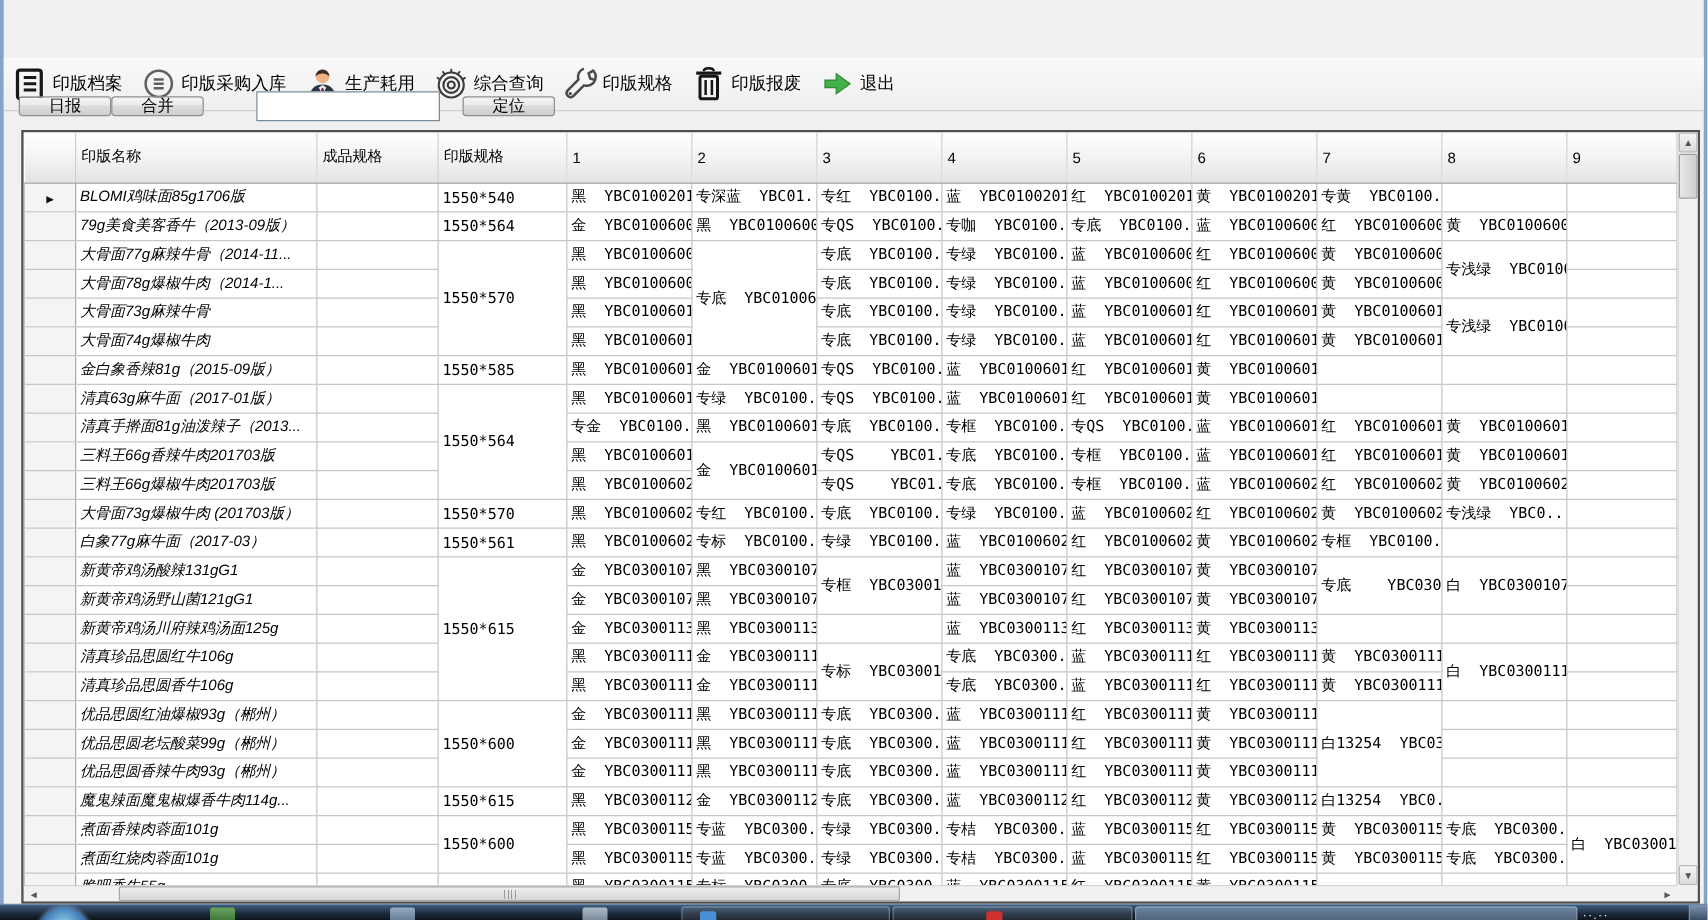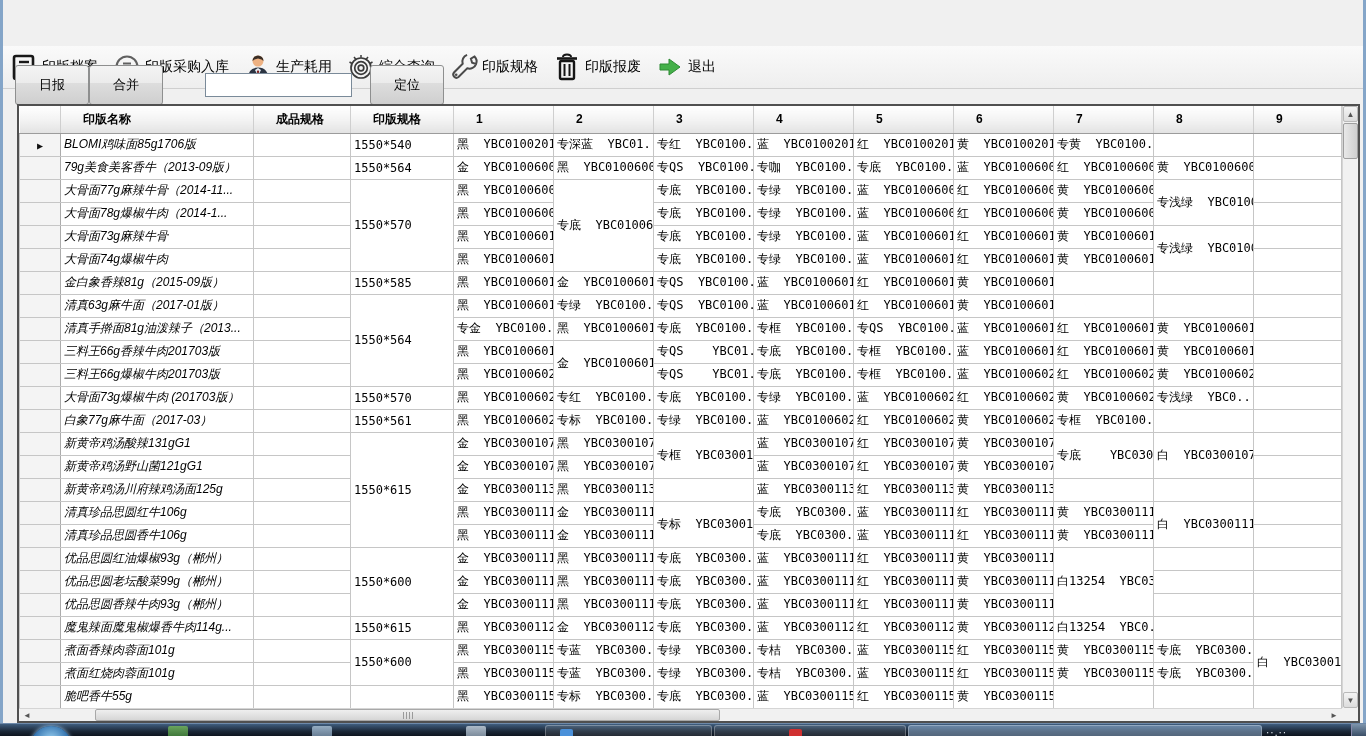--- a/index.html
+++ b/index.html
@@ -25,32 +25,32 @@
 
   
   .toolbar { position:absolute; top:22px; left:0; right:0; height:43px; background:linear-gradient(#fafafa,#eeeeee);
     border-bottom:1px solid #cfcfcf; display:flex; align-items:center; padding-left:6px;margin-top:24px; }
   .titem { display:flex; align-items:center; margin-right:14px; cursor:default; }
   .titem .lbl { font-size:14px; color:#000; margin-left:3px; white-space:nowrap; }
   .ticon { width:30px; height:30px; display:flex; align-items:center; justify-content:center; }
 
   
   .actionbar { position:absolute; top:66px; left:0; right:0; height:38px; display:flex; align-items:center; }
-  .abtn { width:74px; height:40px; border:1px solid #8e8f8f; border-radius:3px; font-size:13px; color:#000;
+  .abtn { width:74px; height:16px; border:1px solid #8e8f8f; border-radius:3px; font-size:13px; color:#000;
     background:linear-gradient(#f4f4f4,#ebebeb 45%,#dddddd 46%,#cfcfcf); display:flex; align-items:center; justify-content:center; }
   .btn-daily { margin-left:12px; }
   .btn-merge { }
   .searchbox { margin-left:42px; width:147px; height:24px; border:1px solid #7a8a99; background:#fff; font-size:12px; padding:0 4px; }
   .btn-locate { margin-left:18px; }
 
   
   .grid-wrap { position:absolute; top:104px; left:14px; right:3px; bottom:13px; border:2px solid #505050; background:#fff; }
   .grid-scroll { position:absolute; top:0; left:0; right:16px; bottom:13px; overflow:hidden; background:#fff; }
   table.grid { border-collapse:collapse; table-layout:fixed; width:100%; }
-  table.grid th { height:27px; font-weight:bold; font-size:12px; text-align:left; padding:0 0 0 22px; color:#000;
+  table.grid th { height:40px; font-weight:normal; font-size:12px; text-align:left; padding:0 0 0 4px; color:#000;
     background:linear-gradient(#ffffff,#f2f2f2 55%,#e3e3e3); border-right:1px solid #cfcfcf; border-bottom:1px solid #9c9c9c; white-space:nowrap; overflow:hidden; }
   table.grid td { border:1px solid #c6c6c6; font-size:12px; color:#000; padding:0 3px; white-space:pre; overflow:hidden; vertical-align:middle;
     font-family:"DejaVu Sans Mono","DejaVu Sans",monospace; }
   table.grid td.name { font-family:"Liberation Sans","DejaVu Sans",sans-serif;font-style:italic; }
   table.grid tr { height:23px; }
   table.grid td.rowhead { background:#f4f4f4; border-right:1px solid #ababab; text-align:center; padding:0; }
   .cur { font-size:10px; color:#101010; }
 
   
   .vscroll { position:absolute; top:0; right:0; bottom:13px; width:16px; background:#f1f1f1; border-left:1px solid #d5d5d5; }

